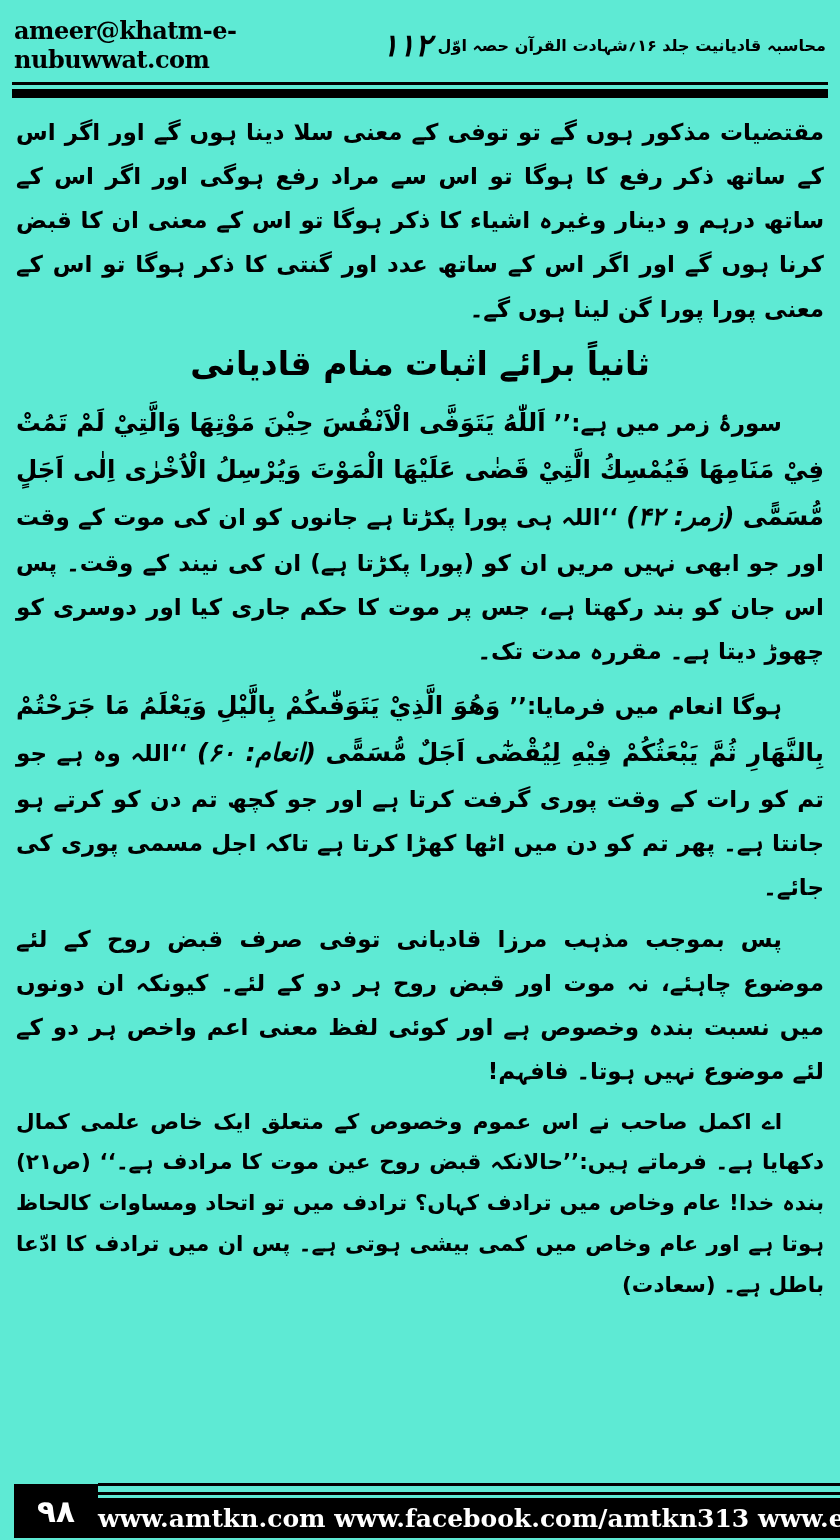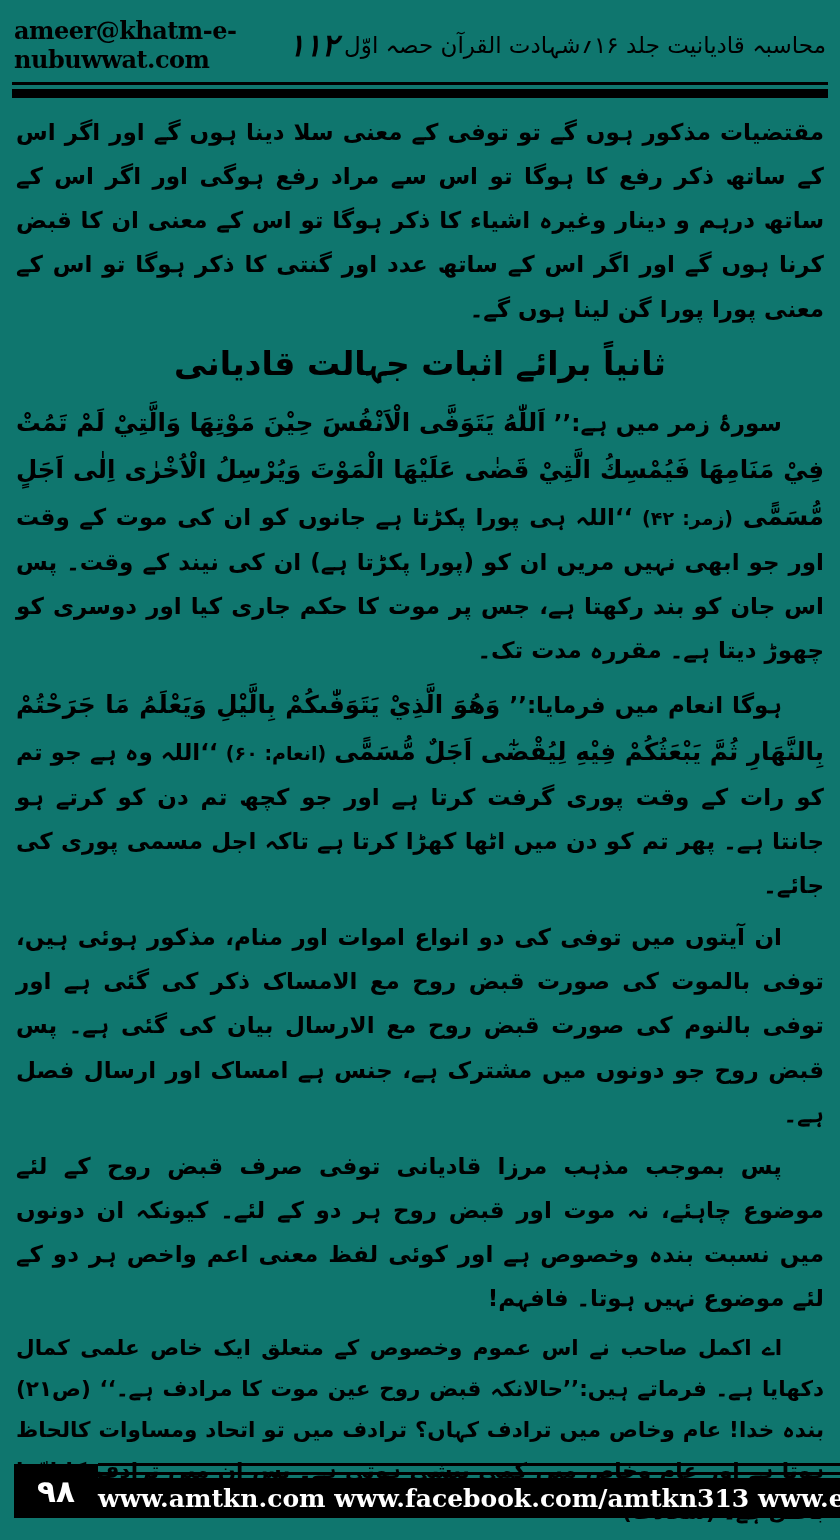--- a/index.html
+++ b/index.html
@@ -1,59 +1,59 @@
 <!DOCTYPE html>
 <html lang="ur"><head>
 <meta charset="utf-8">
 <style>
   html,body { margin:0; padding:0; background:#e8e8e8; }
   .page {
     position:relative;
     width:840px; height:1540px;
-    background:#0f766e;
+    background:#5eead4;
     color:#000;
     overflow:hidden;
     font-family:"DejaVu Sans", sans-serif;
     box-sizing:border-box;
   }
   
   .header {
     display:flex; justify-content:space-between; align-items:center;
     padding:16px 14px 4px 14px;
   }
   .header-email {
     font-family:"DejaVu Serif", serif;
     font-weight:bold; font-size:24px; letter-spacing:-0.5px;
   }
   .header-pagenum { font-weight:bold; font-size:31px; padding:0 6px;font-style:italic; }
-  .header-title { direction:rtl; font-weight:normal; font-size:23px; white-space:nowrap; }
+  .header-title { direction:rtl; font-weight:bold; font-size:16px; white-space:nowrap; }
   .rule-thin  { margin:4px 12px 0 12px; border-top:3px solid #000; }
   .rule-thick { margin:4px 12px 0 12px; border-top:9px solid #000; }
   
   .content {
     direction:rtl;
     padding:12px 16px 0 16px;
     font-size:23px; font-weight:bold;
     line-height:1.92;
     text-align:justify;
   }
   .content p { margin:0 0 8px 0; }
   .indent { text-indent:42px; }
   .arabic { font-size:24.5px; letter-spacing:0.3px; }
-  .ref { font-size:19px; }
+  .ref { font-size:25px;font-style:italic; }
   .heading {
     text-align:center; font-weight:bold;
     font-size:33px; margin:10px 0 12px 0;
     line-height:1.4;
   }
   .quote-line { text-align:right; margin-bottom:4px; }
   .small-para { font-size:21.5px; line-height:1.9; }
   
   .footer {
-    position:absolute; left:0; right:0; bottom:22px;
+    position:absolute; left:0; right:0; bottom:2px;
     display:flex; align-items:flex-end;
   }
   .footer-box {
     width:84px; height:54px; background:#000;
     color:#fff; display:flex; align-items:center; justify-content:center;
     font-size:31px; font-weight:bold;
     margin-left:14px; flex:0 0 auto;
   }
   .footer-right { flex:1 1 auto; margin-right:3px; }
   .footer-rules { height:6px; border-top:3px solid #000; border-bottom:3px solid #000; margin-bottom:3px; }
@@ -76,37 +76,36 @@
     <span class="header-pagenum">۱۱۲</span>
     <span class="header-title">محاسبہ قادیانیت جلد ۱۶؍شہادت القرآن حصہ اوّل</span>
   </div>
   <div class="rule-thin"></div>
   <div class="rule-thick"></div>
 
   <div class="content">
 
     <p>مقتضیات مذکور ہوں گے تو توفی کے معنی سلا دینا ہوں گے اور اگر اس کے ساتھ ذکر رفع کا ہوگا تو اس سے مراد رفع ہوگی اور اگر اس کے ساتھ درہم و دینار وغیرہ اشیاء کا ذکر ہوگا تو اس کے معنی ان کا قبض کرنا ہوں گے اور اگر اس کے ساتھ عدد اور گنتی کا ذکر ہوگا تو اس کے معنی پورا پورا گن لینا ہوں گے۔</p>
 
-    <div class="heading">ثانیاً برائے اثبات جہالت قادیانی</div>
+    <div class="heading">ثانیاً برائے اثبات منام قادیانی</div>
 
     <p class="indent">
       <span>سورۂ زمر میں ہے:’’</span>
       <span class="arabic">اَللّٰهُ يَتَوَفَّى الْاَنْفُسَ حِيْنَ مَوْتِهَا وَالَّتِيْ لَمْ تَمُتْ فِيْ مَنَامِهَا فَيُمْسِكُ الَّتِيْ قَضٰى عَلَيْهَا الْمَوْتَ وَيُرْسِلُ الْاُخْرٰى اِلٰى اَجَلٍ مُّسَمًّى</span>
       <span class="ref">(زمر: ۴۲)</span>
       <span>‘‘اللہ ہی پورا پکڑتا ہے جانوں کو ان کی موت کے وقت اور جو ابھی نہیں مریں ان کو (پورا پکڑتا ہے) ان کی نیند کے وقت۔ پس اس جان کو بند رکھتا ہے، جس پر موت کا حکم جاری کیا اور دوسری کو چھوڑ دیتا ہے۔ مقررہ مدت تک۔</span>
     </p>
 
     <p class="indent">
       <span>ہوگا انعام میں فرمایا:’’</span>
       <span class="arabic">وَهُوَ الَّذِيْ يَتَوَفّٰىكُمْ بِالَّيْلِ وَيَعْلَمُ مَا جَرَحْتُمْ بِالنَّهَارِ ثُمَّ يَبْعَثُكُمْ فِيْهِ لِيُقْضٰٓى اَجَلٌ مُّسَمًّى</span>
       <span class="ref">(انعام: ۶۰)</span>
       <span>‘‘اللہ وہ ہے جو تم کو رات کے وقت پوری گرفت کرتا ہے اور جو کچھ تم دن کو کرتے ہو جانتا ہے۔ پھر تم کو دن میں اٹھا کھڑا کرتا ہے تاکہ اجل مسمی پوری کی جائے۔</span>
     </p>
 
-    <p class="indent">ان آیتوں میں توفی کی دو انواع اموات اور منام، مذکور ہوئی ہیں، توفی بالموت کی صورت قبض روح مع الامساک ذکر کی گئی ہے اور توفی بالنوم کی صورت قبض روح مع الارسال بیان کی گئی ہے۔ پس قبض روح جو دونوں میں مشترک ہے، جنس ہے امساک اور ارسال فصل ہے۔</p>
 
 
 
     <p class="indent">پس بموجب مذہب مرزا قادیانی توفی صرف قبض روح کے لئے موضوع چاہئے، نہ موت اور قبض روح ہر دو کے لئے۔ کیونکہ ان دونوں میں نسبت بندہ وخصوص ہے اور کوئی لفظ معنی اعم واخص ہر دو کے لئے موضوع نہیں ہوتا۔ فافہم!</p>
 
     <p class="indent small-para">اے اکمل صاحب نے اس عموم وخصوص کے متعلق ایک خاص علمی کمال دکھایا ہے۔ فرماتے ہیں:’’حالانکہ قبض روح عین موت کا مرادف ہے۔‘‘ (ص۲۱) بندہ خدا! عام وخاص میں ترادف کہاں؟ ترادف میں تو اتحاد ومساوات کالحاظ ہوتا ہے اور عام وخاص میں کمی بیشی ہوتی ہے۔ پس ان میں ترادف کا ادّعا باطل ہے۔ (سعادت)</p>
 
   </div>
 
   <div class="footer">

